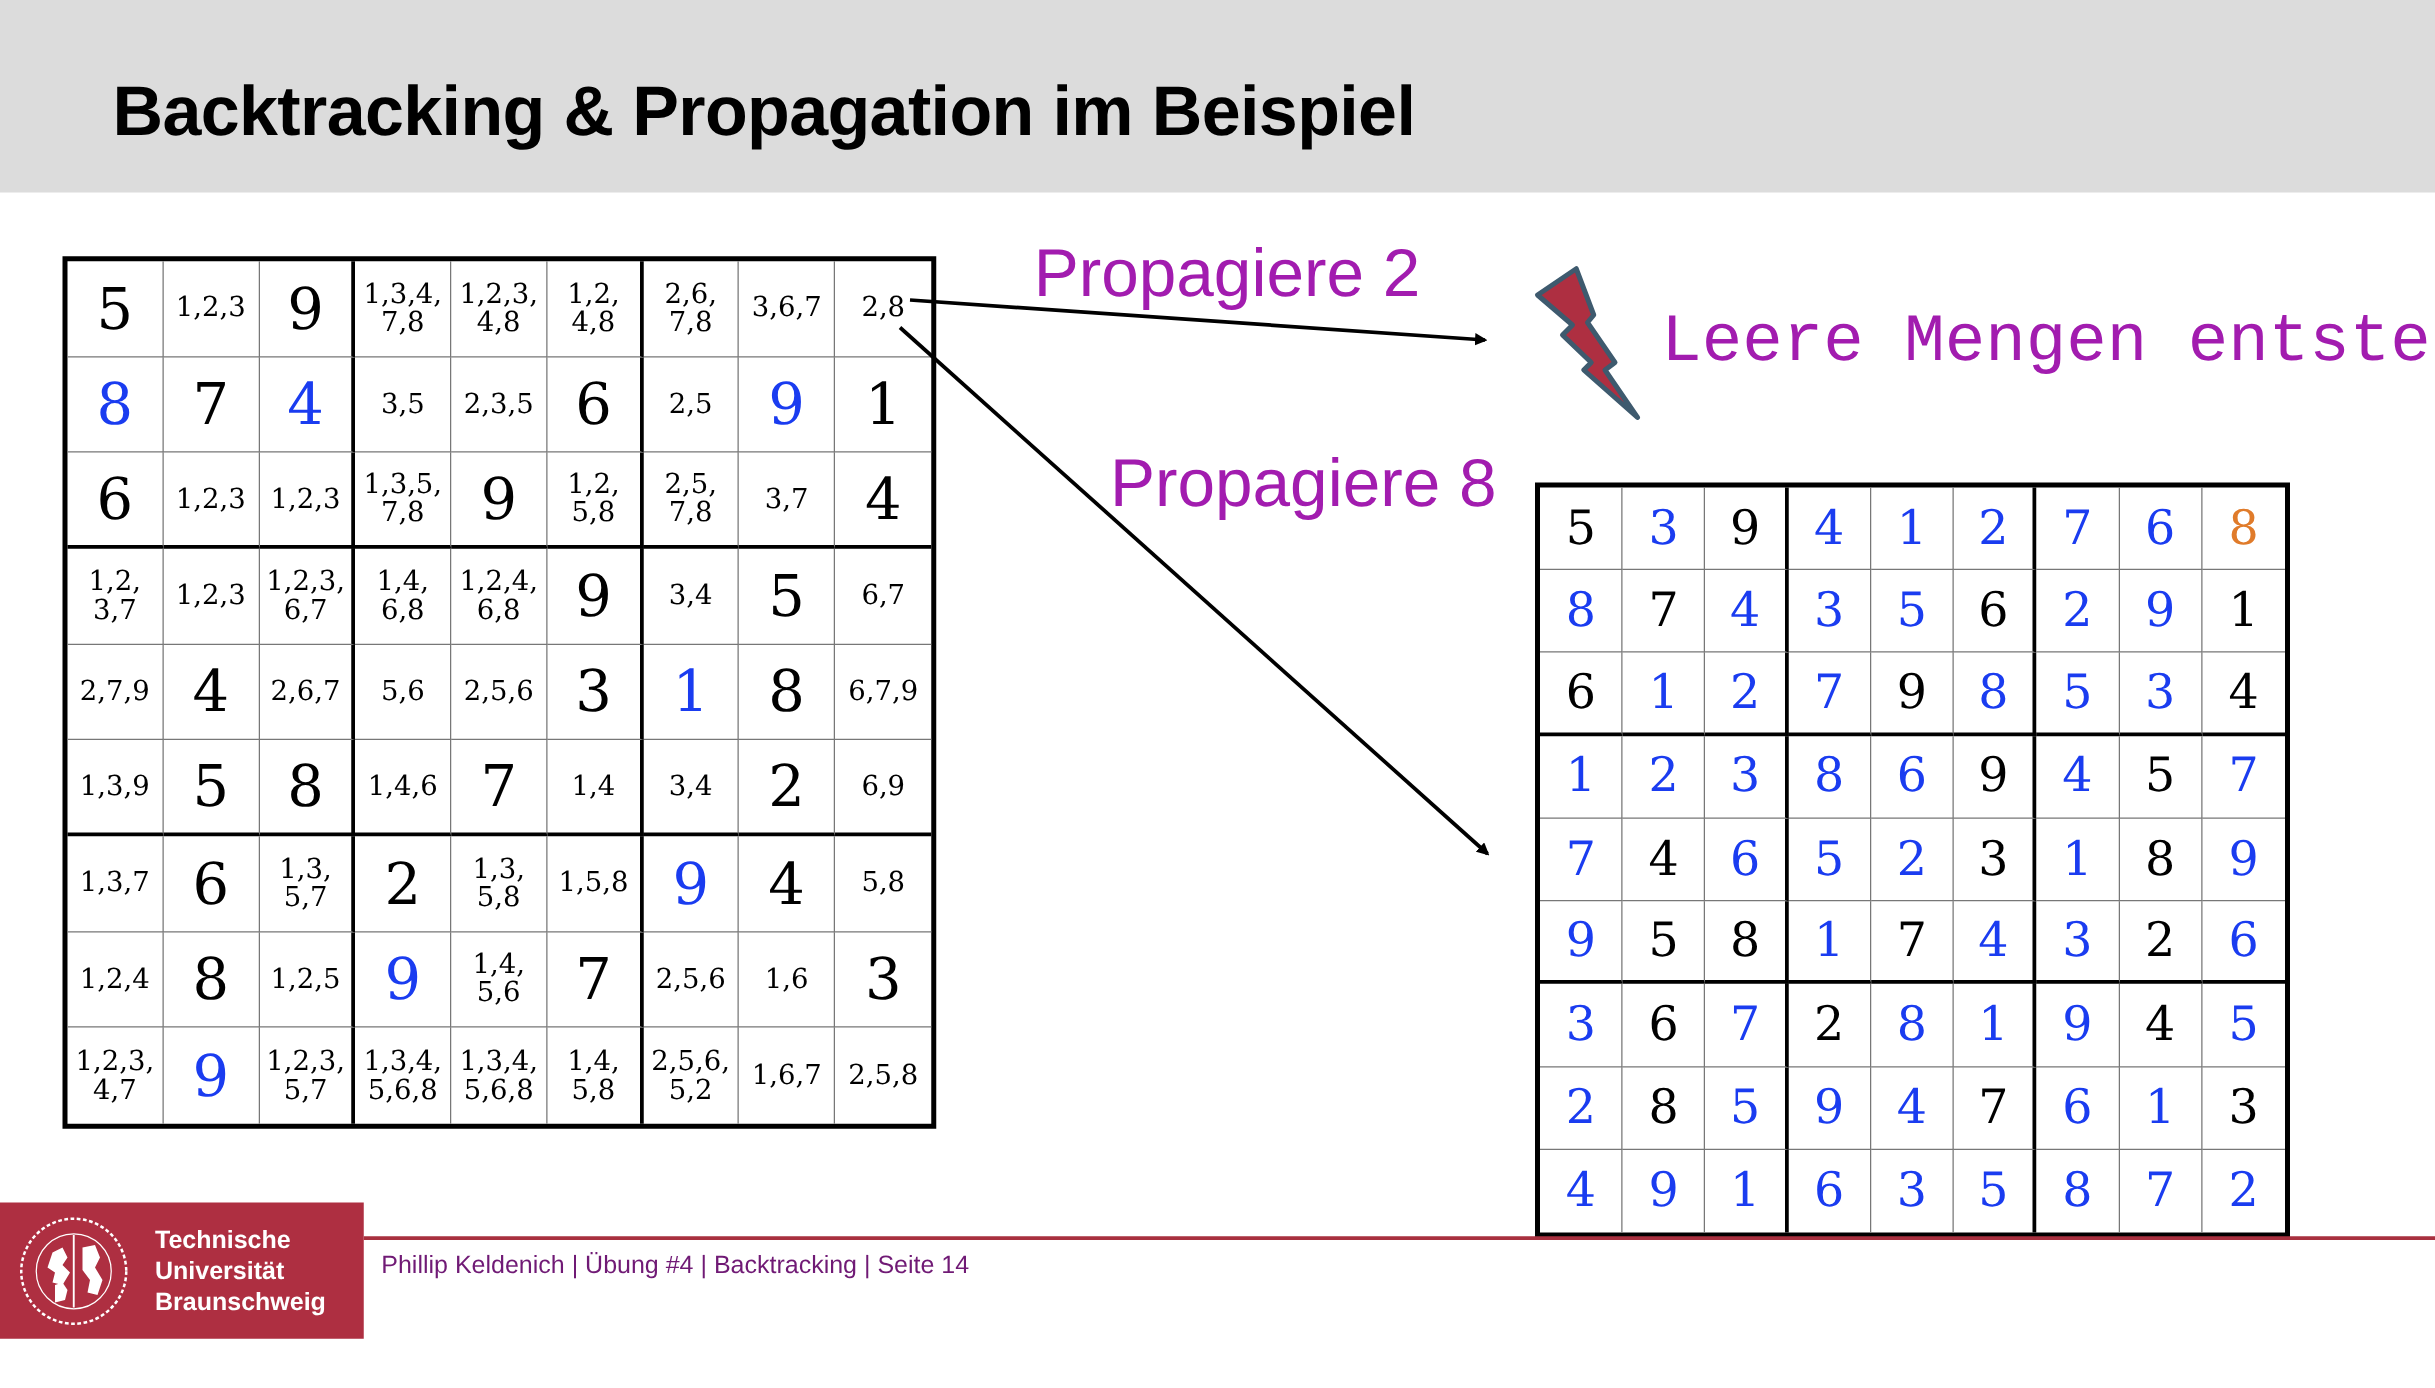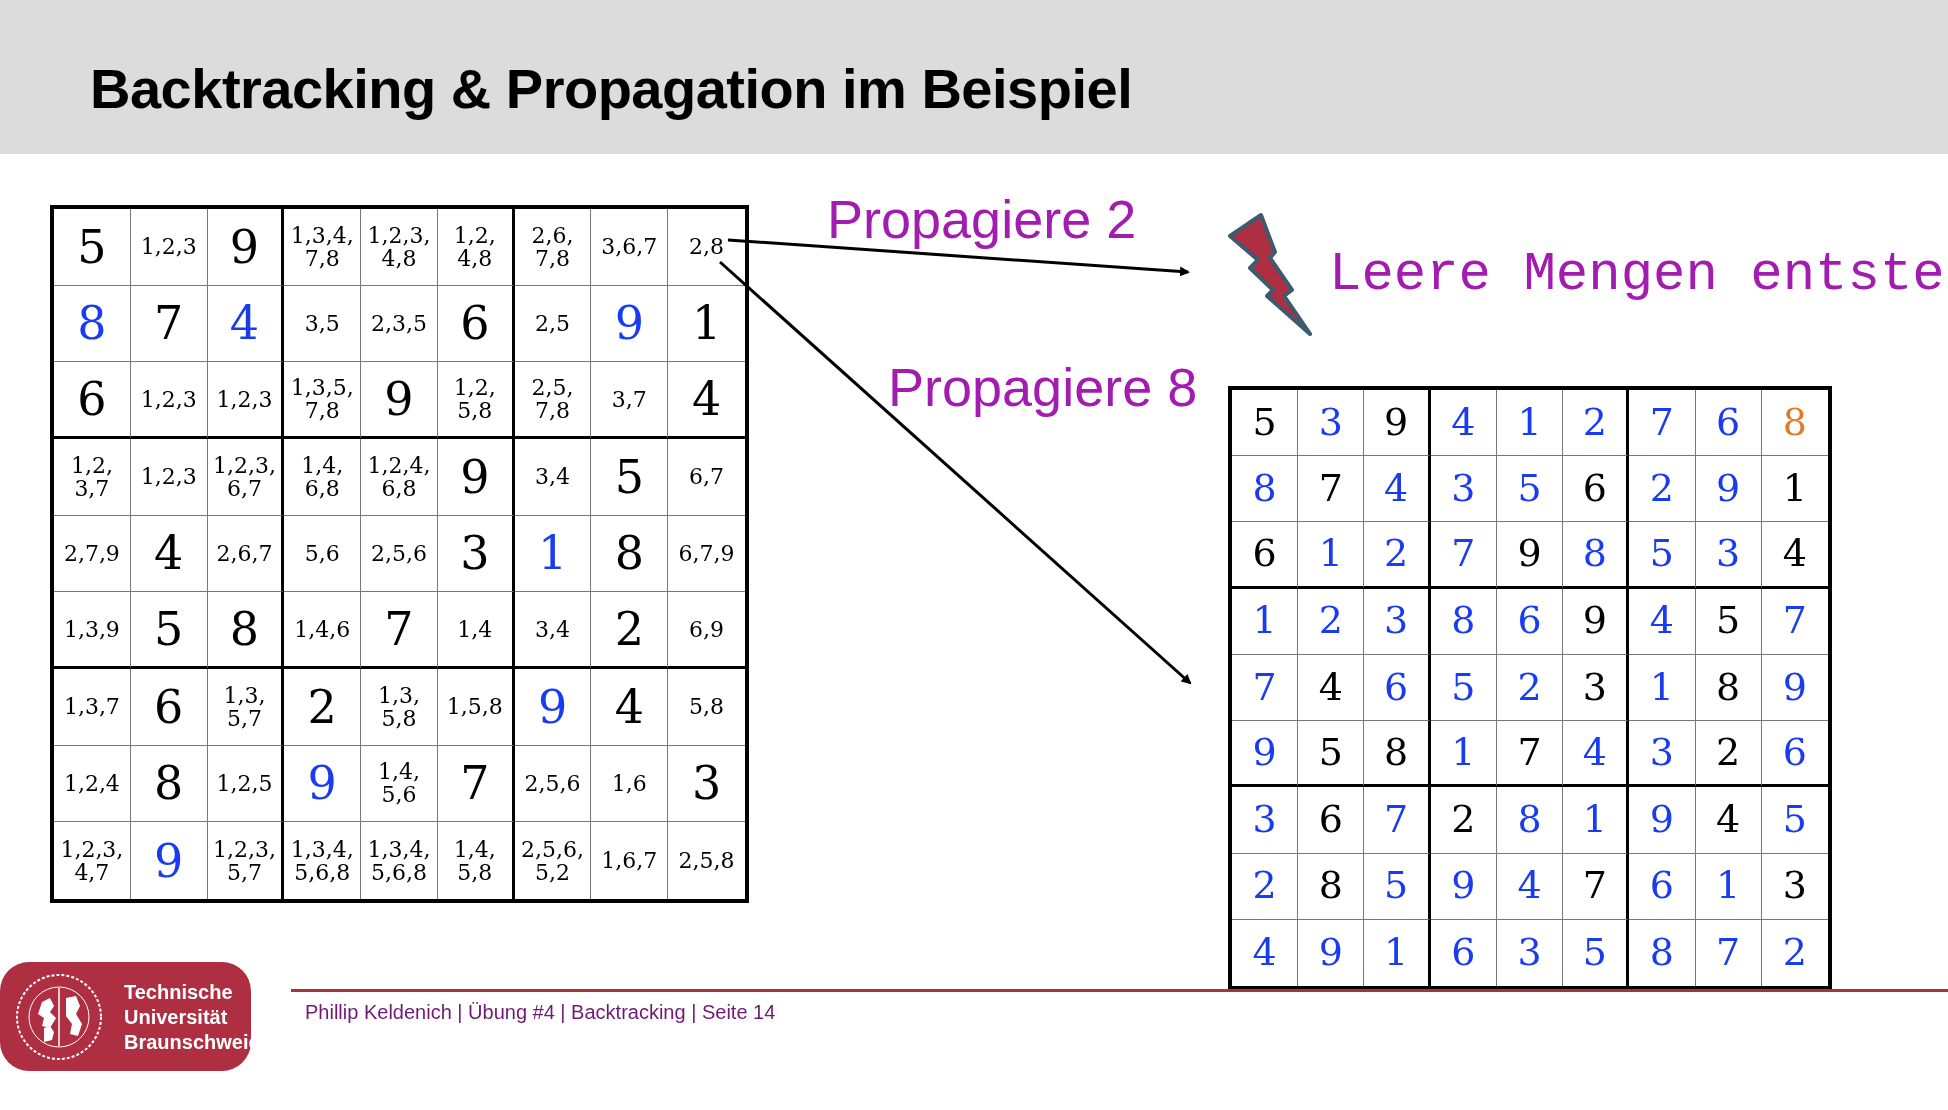--- a/index.html
+++ b/index.html
@@ -21,21 +21,21 @@
   .cell.lastc { border-right:none; }
   .cell.lastr { border-bottom:none; }
   .grid-left .cell.big { font-size:46px; }
   .grid-left .cell.small { font-size:22px; white-space:pre-line; }
   .grid-right .cell { font-size:38px; }
   .blue { color:#1a3cf0 !important; }
   .orange { color:#e07b2a !important; }
   .label { position:absolute; font-size:54px; color:#a21caf; white-space:nowrap; font-family:"Liberation Sans", sans-serif; }
   .arrows { position:absolute; left:0; top:0; width:1948px; height:1110px; pointer-events:none; }
   .footer-line { position:absolute; left:291px; top:989px; width:1657px; height:3px; background:#a8303f; }
-  .logo { position:absolute; left:0; top:962px; width:251px; height:109px; background:#ae2f41;border-radius:29px; }
+  .logo { position:absolute; left:0; top:962px; width:291px; height:109px; background:#ae2f41; }
   .logo-seal { position:absolute; left:14px; top:10px; width:90px; height:90px; }
   .logo-text { position:absolute; left:124px; top:18px; color:#fff; font-size:20px; font-weight:bold; line-height:25px; }
   .footer-text { position:absolute; left:305px; top:1001px; font-size:20px; color:#701a75; white-space:nowrap; }
 </style>
 </head>
 <body>
 
 <div class="header">
   <div class="title">Backtracking &amp; Propagation im Beispiel</div>
 </div>

